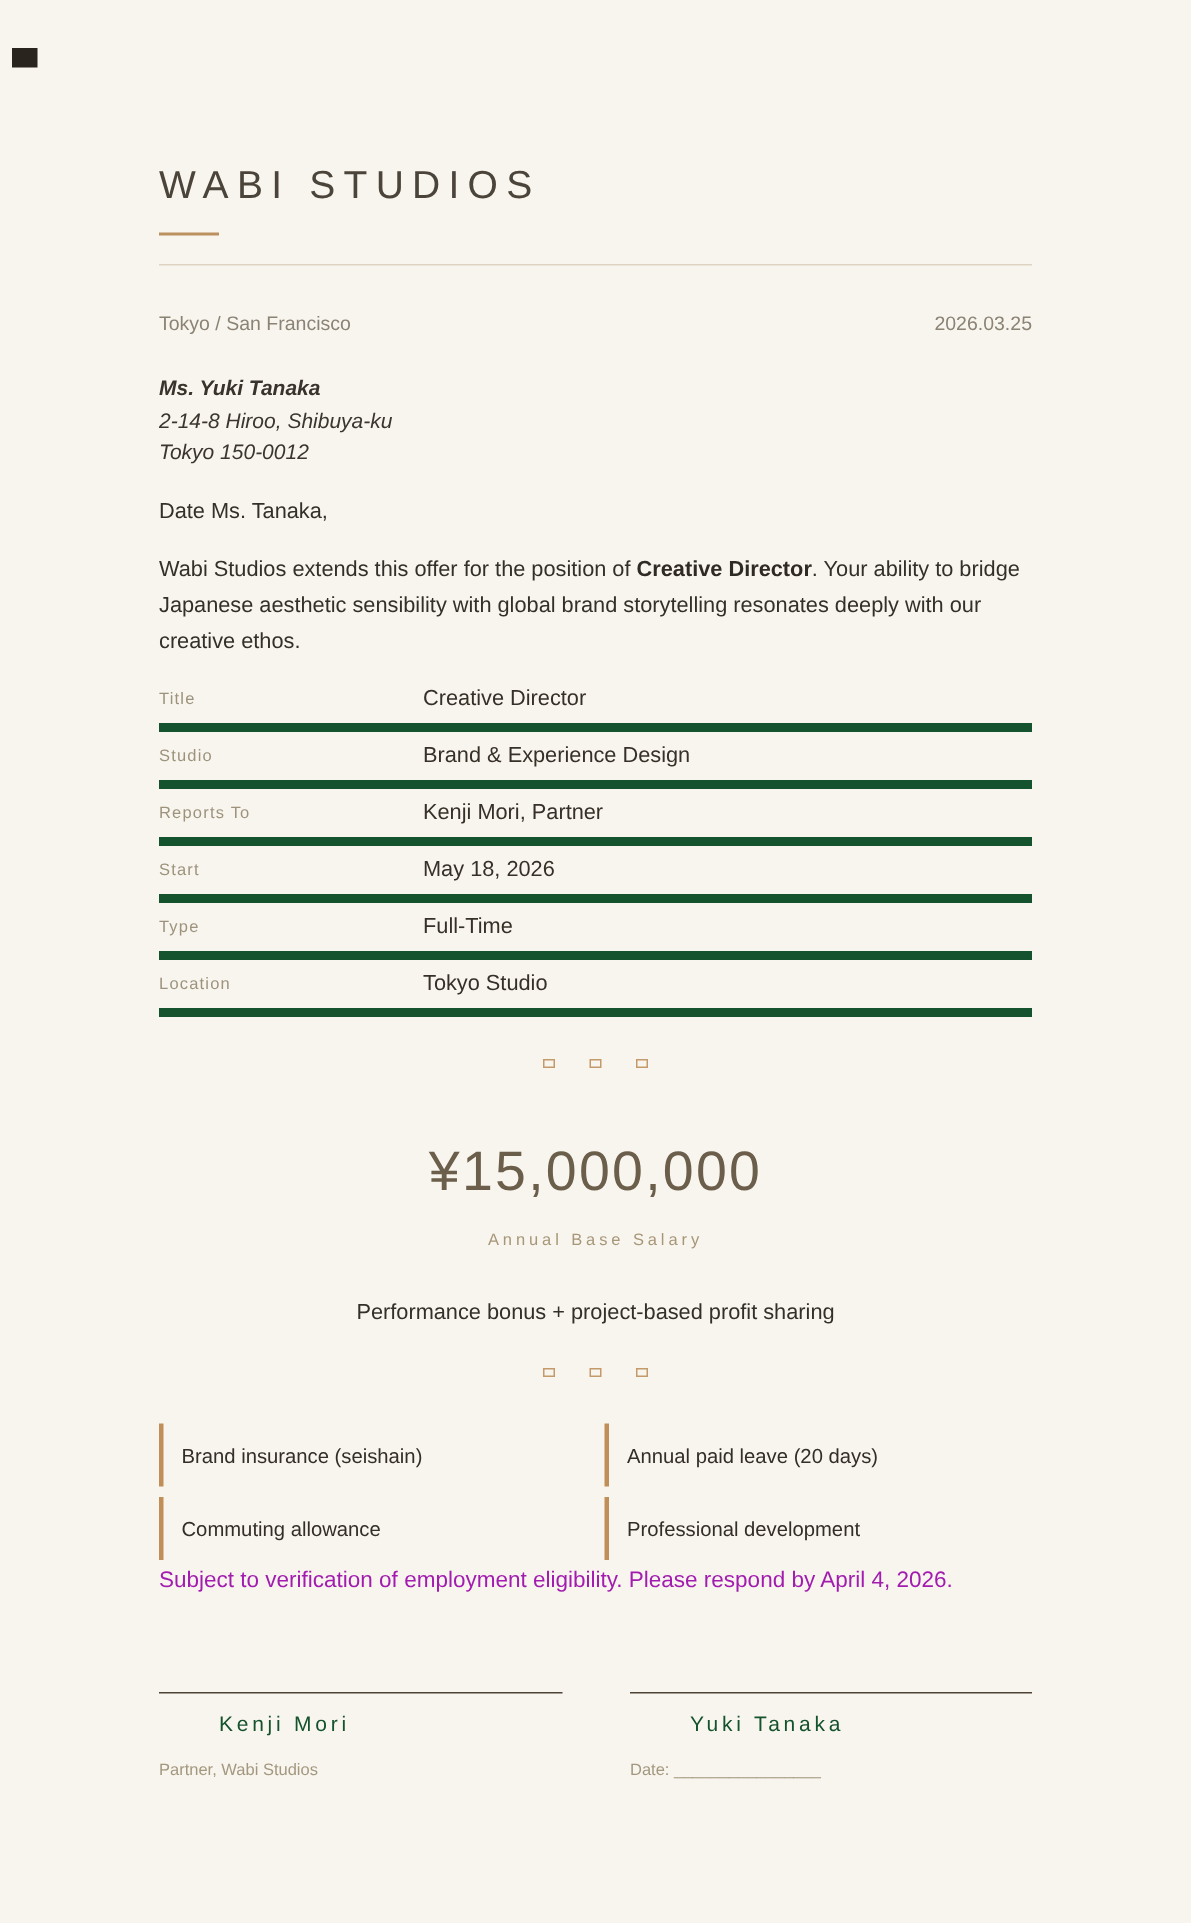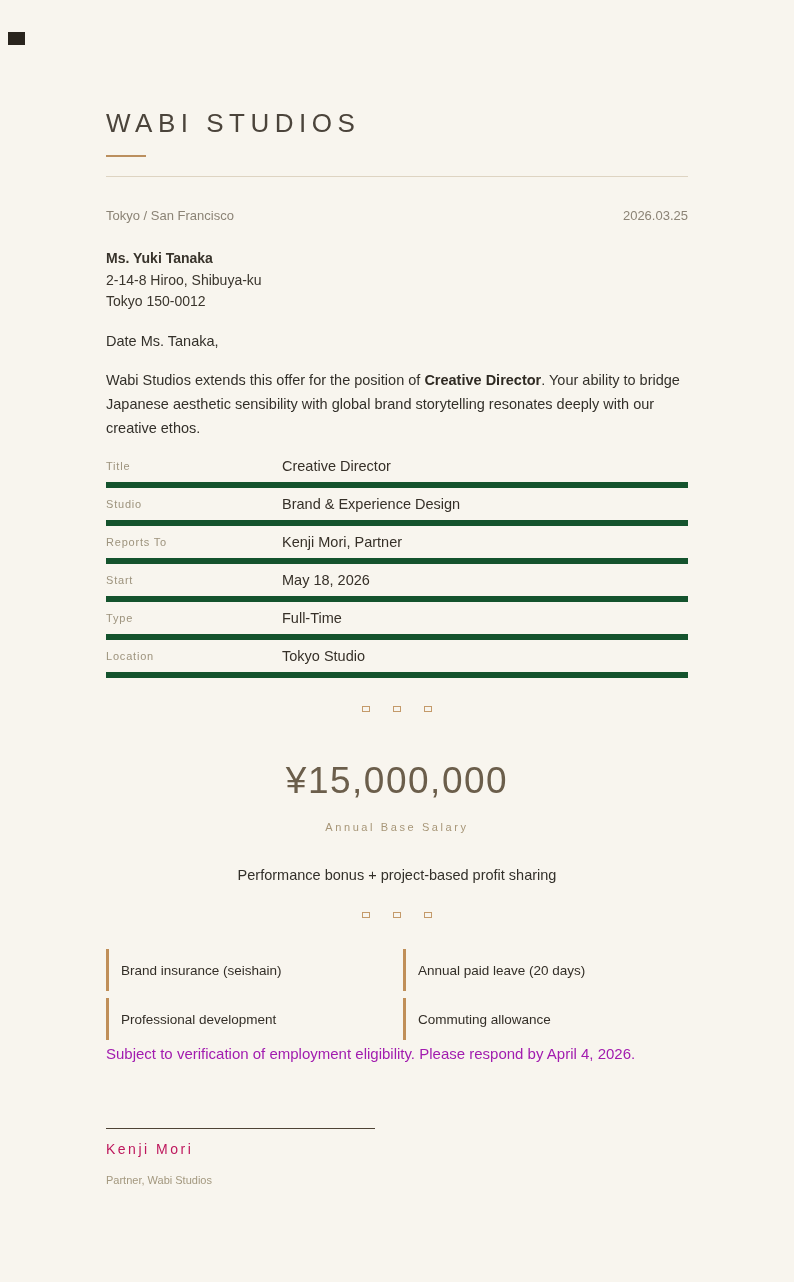--- a/index.html
+++ b/index.html
@@ -16,21 +16,21 @@
   .content { position:absolute; left:106px; top:0; width:582px; }
 
   .brand { position:absolute; top:108px; left:0; font-size:26px; letter-spacing:5.5px;
            color:#4b443b; font-weight:400; white-space:nowrap; }
   .accent-line { position:absolute; top:155px; left:0; width:40px; height:2px; background:#bb8f5e; }
   .hairline { position:absolute; top:176px; left:0; width:582px; height:1px; background:#ded4c2; }
 
   .meta-row { position:absolute; top:208px; left:0; width:582px; display:flex;
               justify-content:space-between; font-size:13px; color:#8b8375; }
 
-  .recipient { position:absolute; top:248px; left:0; font-size:14px; line-height:21.5px; color:#3a352d; }
+  .recipient { position:absolute; top:248px; left:0; font-size:14px; line-height:21.5px; color:#3a352d;font-style:italic; }
   .recipient .name { font-weight:bold; color:#38332b; }
 
   .salutation { position:absolute; top:333px; left:0; font-size:14.5px; color:#33302a; }
 
   .intro { position:absolute; top:368px; left:0; width:582px; font-size:14.5px;
            line-height:24px; color:#33302a; }
   .intro b { font-weight:bold; color:#2f2a23; }
 
   .details { position:absolute; top:450px; left:0; width:582px; }
   .detail-row { display:flex; align-items:center; height:38px; border-bottom:6px solid #14532d; }
@@ -53,21 +53,21 @@
               grid-template-columns:285px 285px; column-gap:12px; row-gap:7px; }
   .benefit { height:42px; border-left:3px solid #c08f58; padding-left:12px;
              display:flex; align-items:center; font-size:13.5px; color:#332e27; }
 
   .closing { position:absolute; top:1045px; left:0; font-size:15px; color:#a21caf; }
 
   .signatures { position:absolute; top:1128px; left:0; width:582px; display:flex;
                 justify-content:space-between; }
   .sig-col { width:269px; border-top:1.5px solid #4e4335; }
   .sig-col.right { width:268px; }
-  .sig-name { margin-top:12px; font-size:14px; letter-spacing:2.5px; color:#be185d; }
+  .sig-name { margin-top:12px; font-size:14px; letter-spacing:2.5px; color:#14532d;margin-left:40px; }
   .sig-sub { margin-top:17px; font-size:11px; color:#a3987f; }
 </style>
 </head>
 <body>
 
 <div class="page">
 
   <div class="corner-mark"></div>
 
   <div class="content">
@@ -130,27 +130,31 @@
 
     <div class="divider divider-2">
       <span class="dot"></span>
       <span class="dot"></span>
       <span class="dot"></span>
     </div>
 
     <div class="benefits">
       <div class="benefit">Brand insurance (seishain)</div>
       <div class="benefit">Annual paid leave (20 days)</div>
+      <div class="benefit">Commuting allowance</div>
       <div class="benefit">Professional development</div>
-      <div class="benefit">Commuting allowance</div>
     </div>
 
     <div class="closing">Subject to verification of employment eligibility. Please respond by April 4, 2026.</div>
 
     <div class="signatures">
       <div class="sig-col">
         <div class="sig-name">Kenji Mori</div>
         <div class="sig-sub">Partner, Wabi Studios</div>
       </div>
+      <div class="sig-col right">
+        <div class="sig-name">Yuki Tanaka</div>
+        <div class="sig-sub">Date: ________________</div>
+      </div>
     </div>
 
   </div>
 </div>
 
 </body></html>

